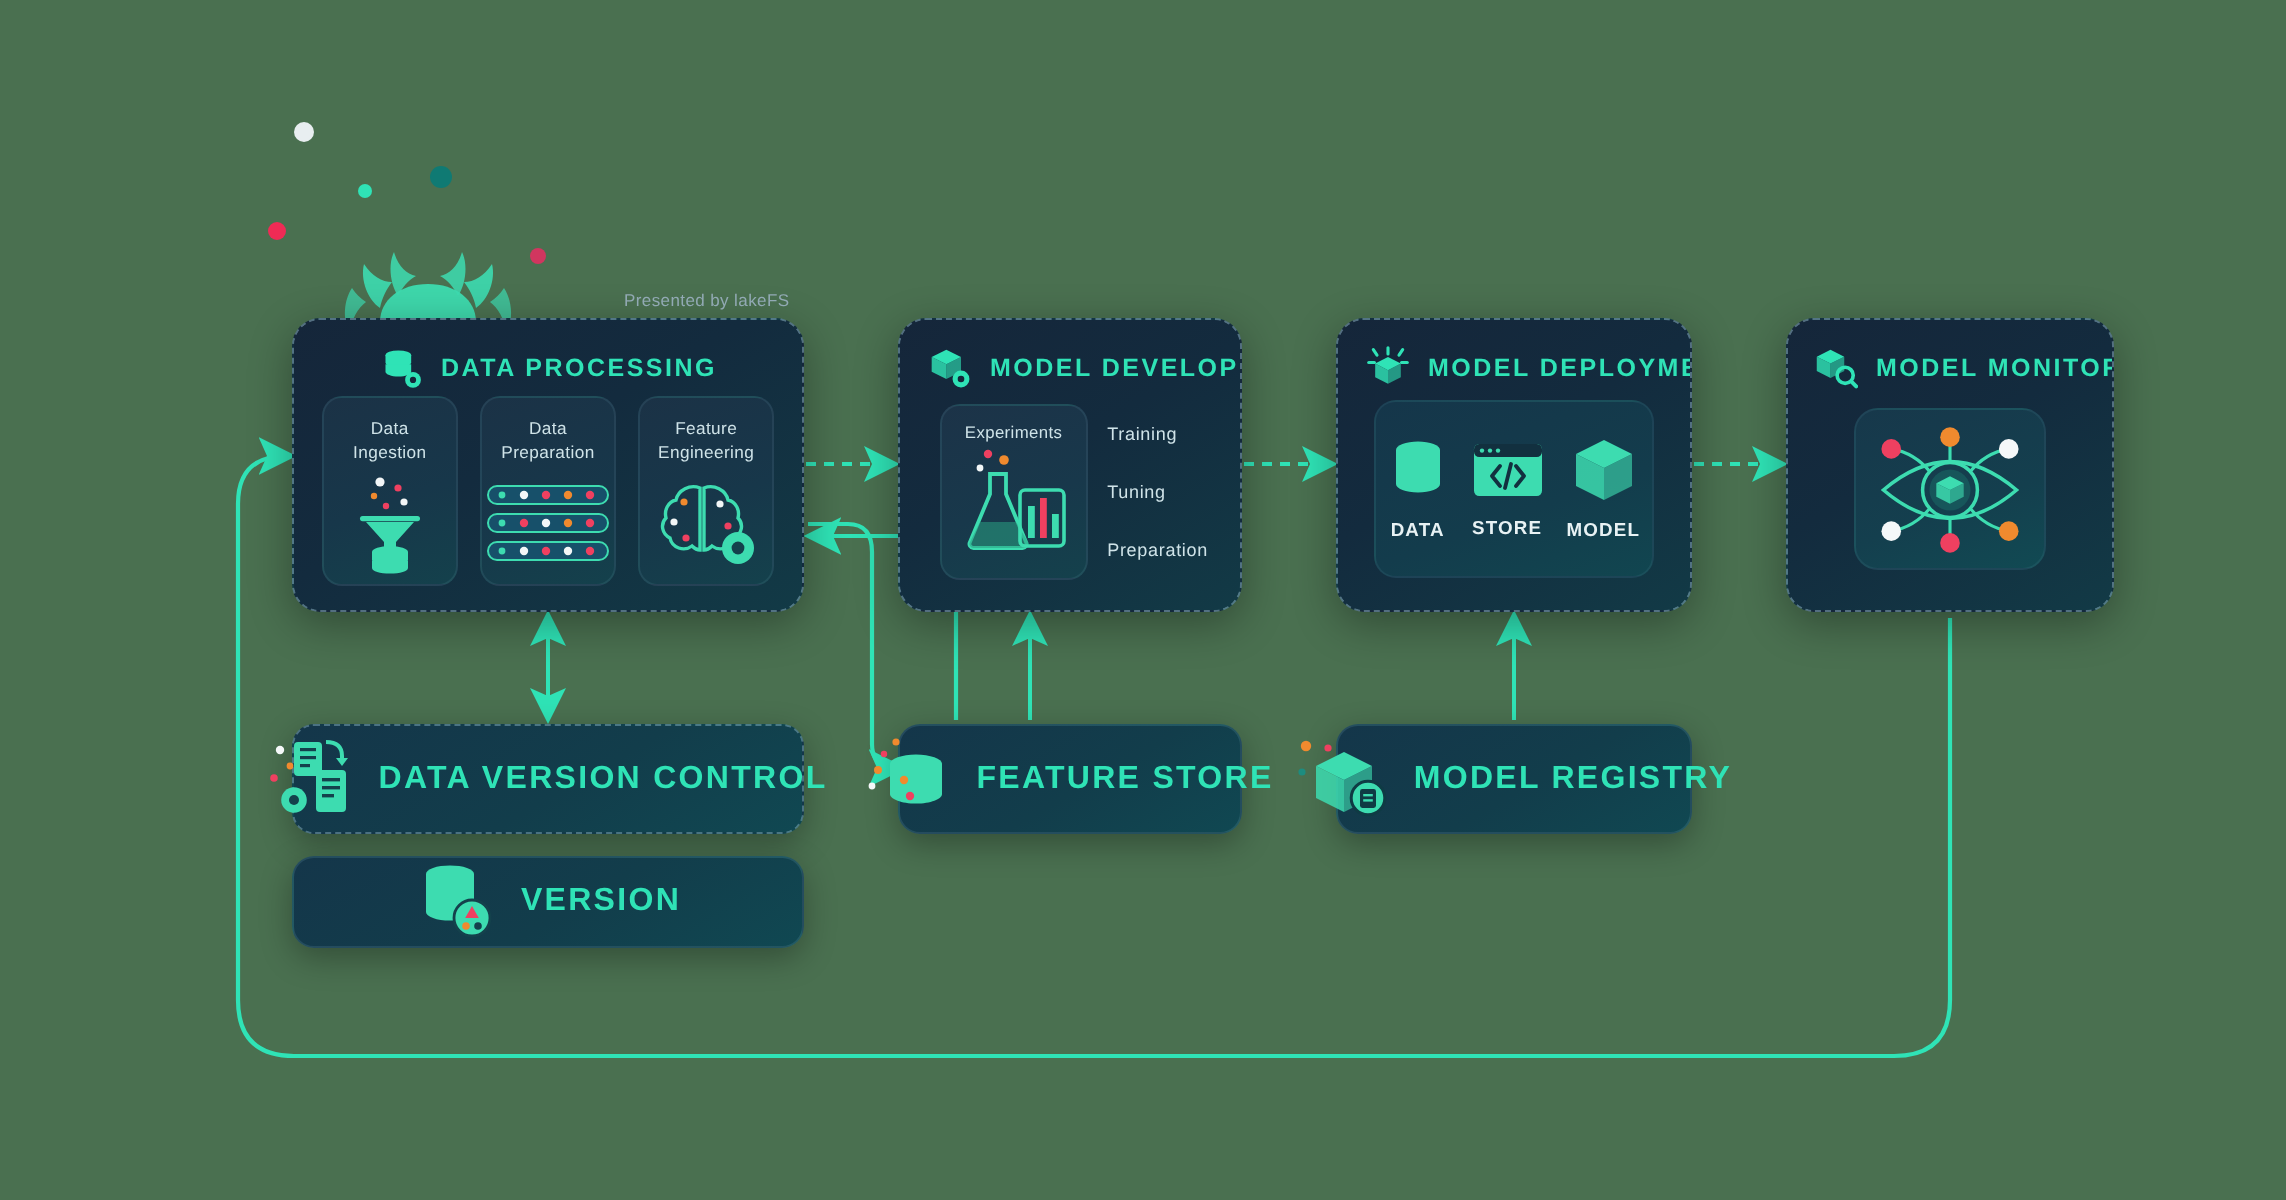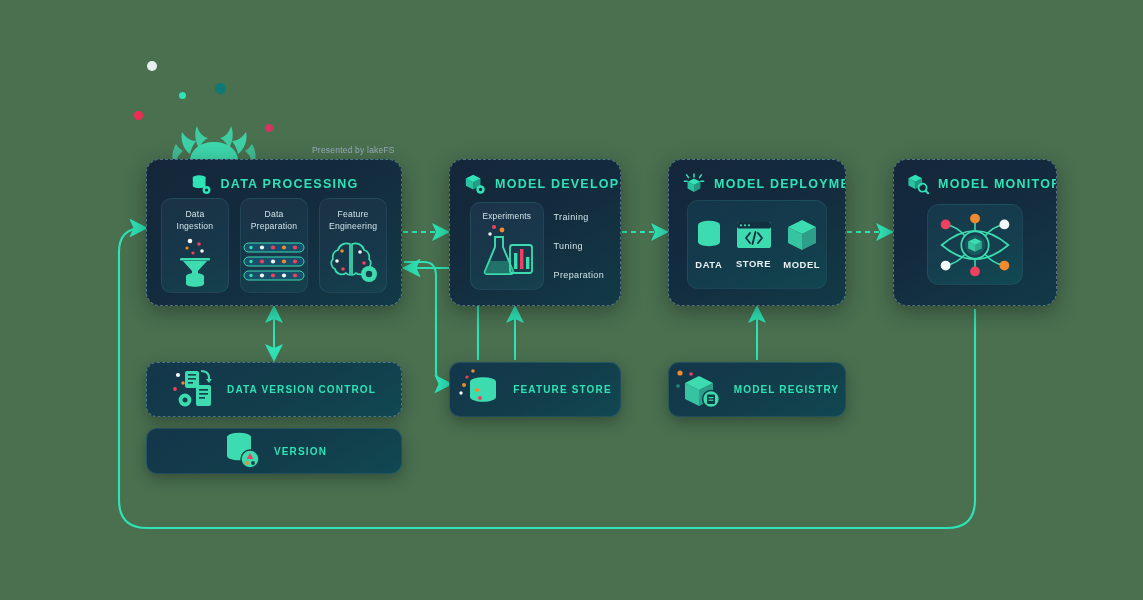--- a/index.html
+++ b/index.html
@@ -92,21 +92,21 @@
   
   .bar{
     position:absolute; z-index:3; border-radius:11px;
     background:linear-gradient(150deg,#14364a 0%,#123d4b 55%,#104852 100%);
     border:1px solid rgba(130,185,200,.16);
     box-shadow:0 5px 16px rgba(0,0,0,.30);
     display:flex; align-items:center; justify-content:center; gap:11px;
   }
   .bar.dashed{ border:1px dashed rgba(160,200,215,.40); }
   .bar-title{
-    color:#2fe3b6; font-size:10px; font-weight:bold; letter-spacing:1.15px;
+    color:#2fe3b6; font-size:16px; font-weight:bold; letter-spacing:1.15px;
     white-space:nowrap;
   }
   .bar-icon{ flex:none; display:block; }
 
   
   #mascot{ position:absolute; left:168px; top:126px; z-index:2; }
   .dot{ position:absolute; border-radius:50%; z-index:2; }
   #credit{
     position:absolute; left:312px; top:145px; z-index:4;
     color:#9fb4c6; font-size:8.5px; letter-spacing:.2px;

